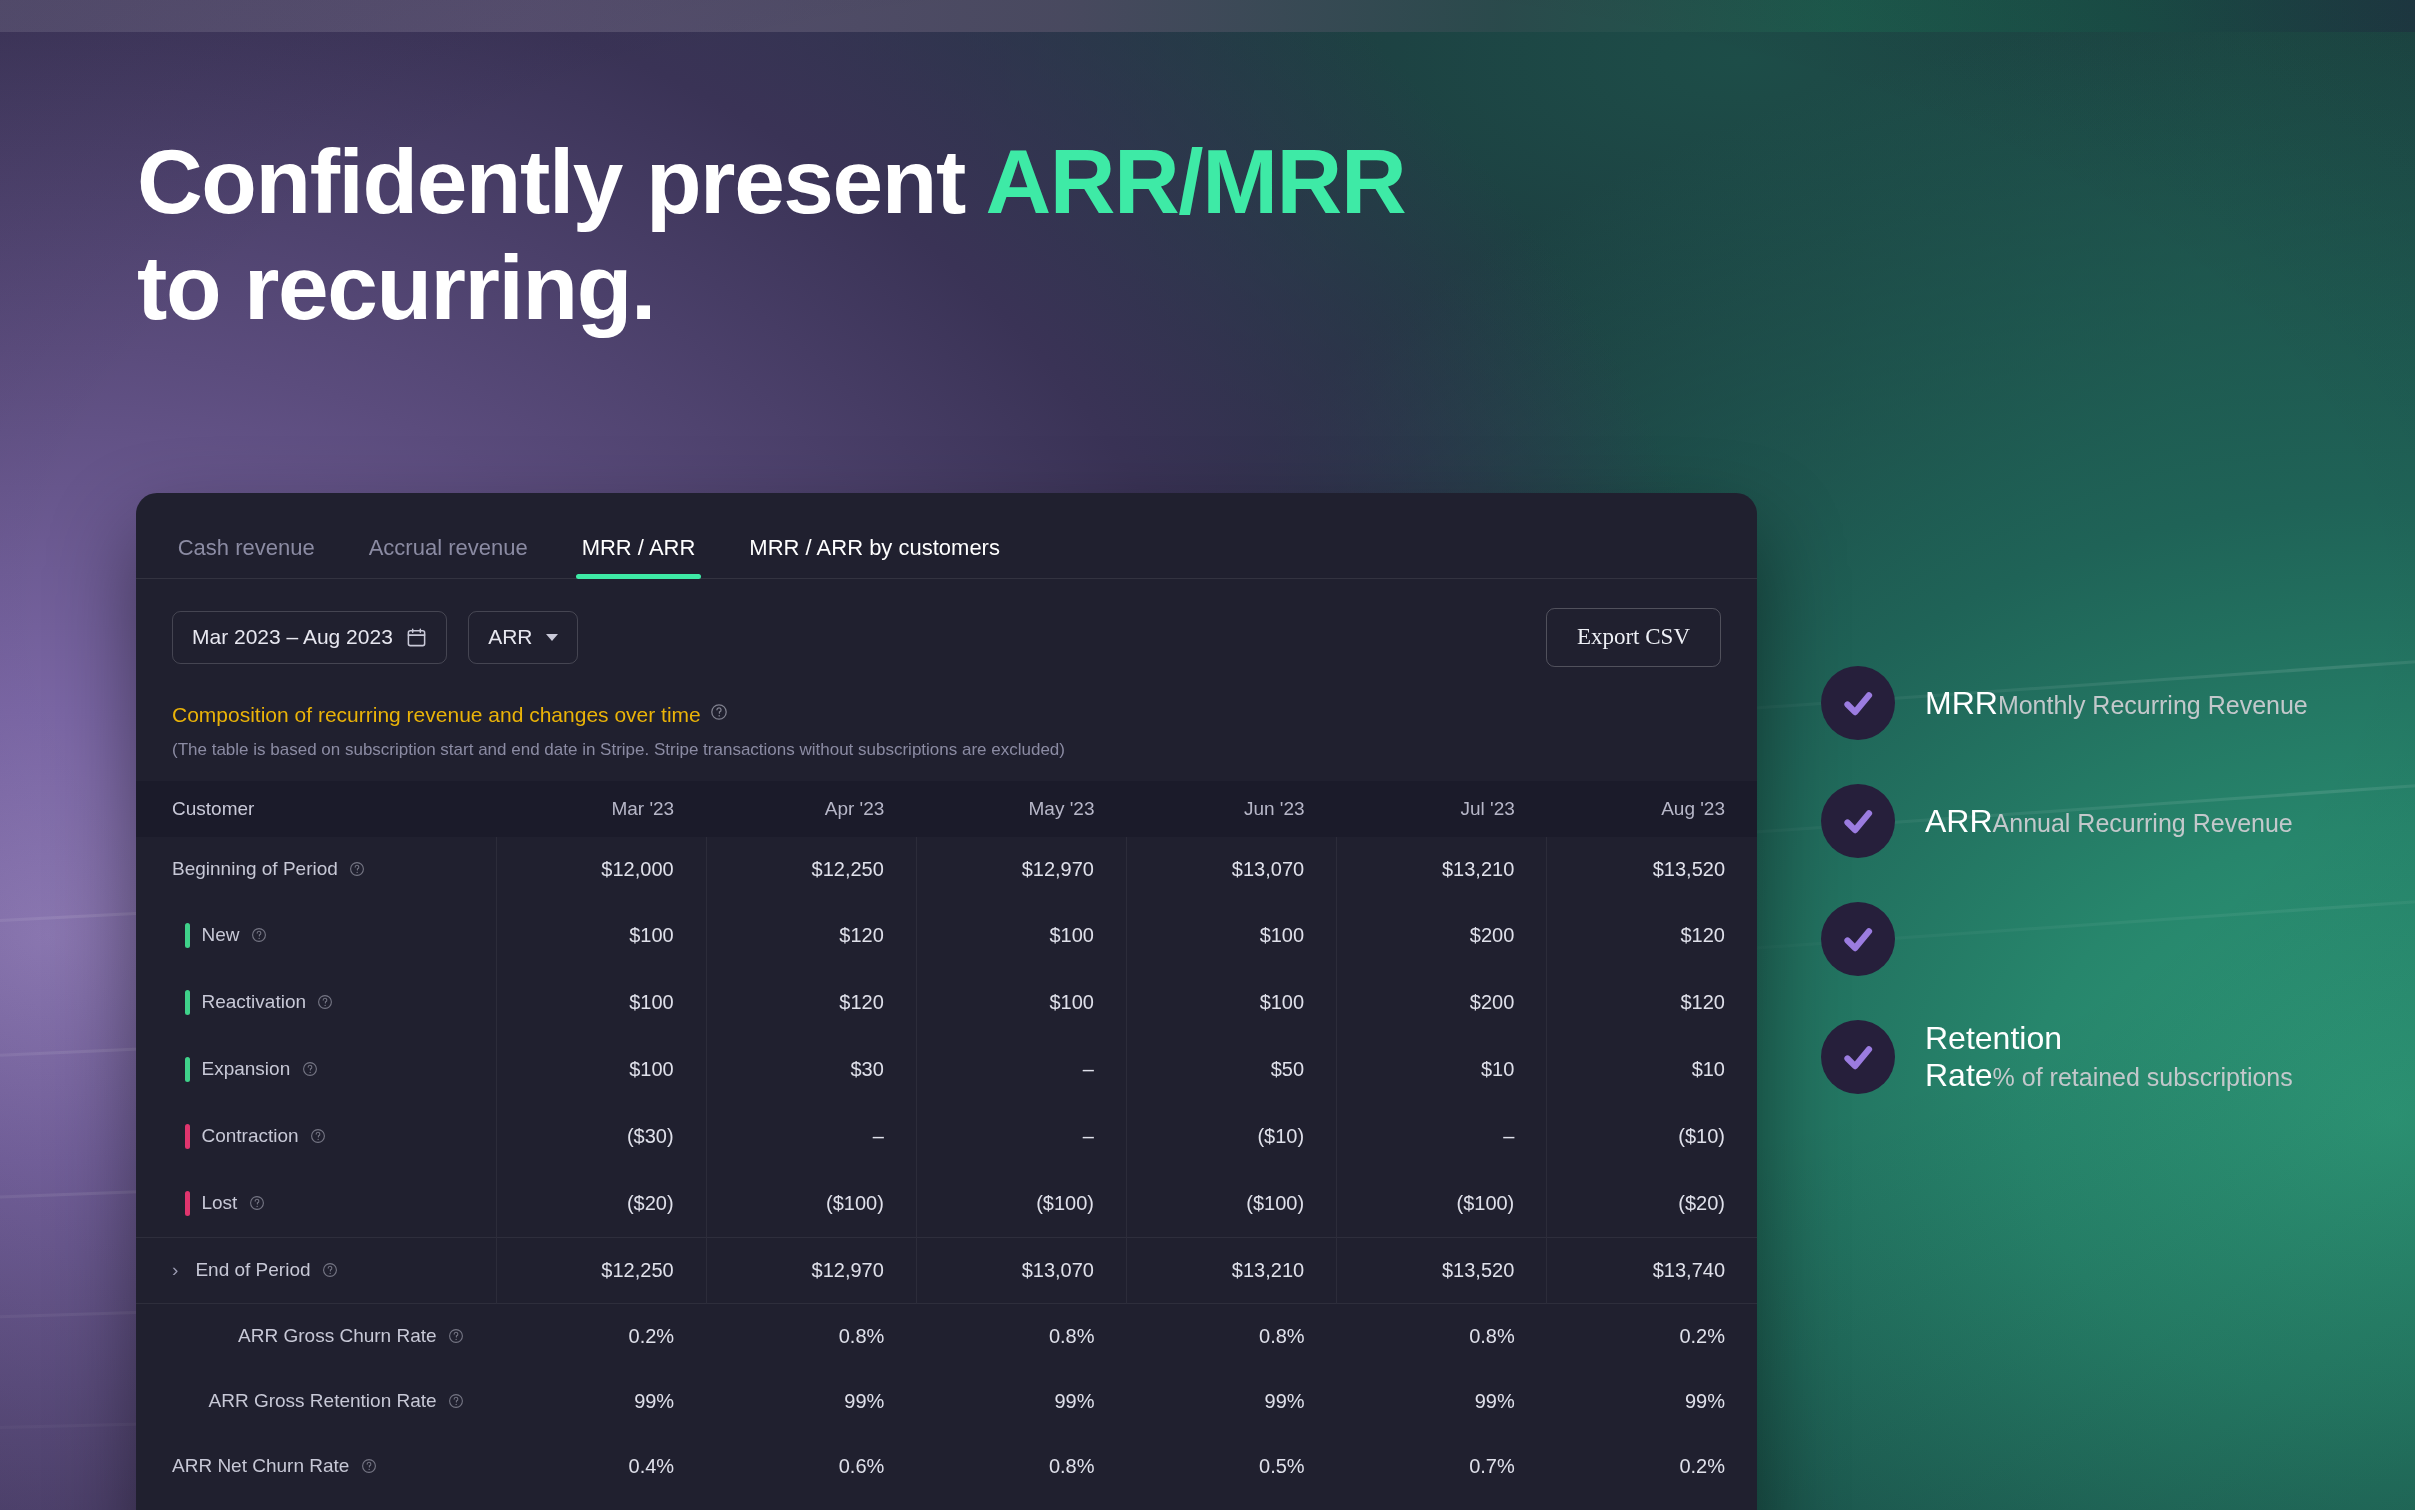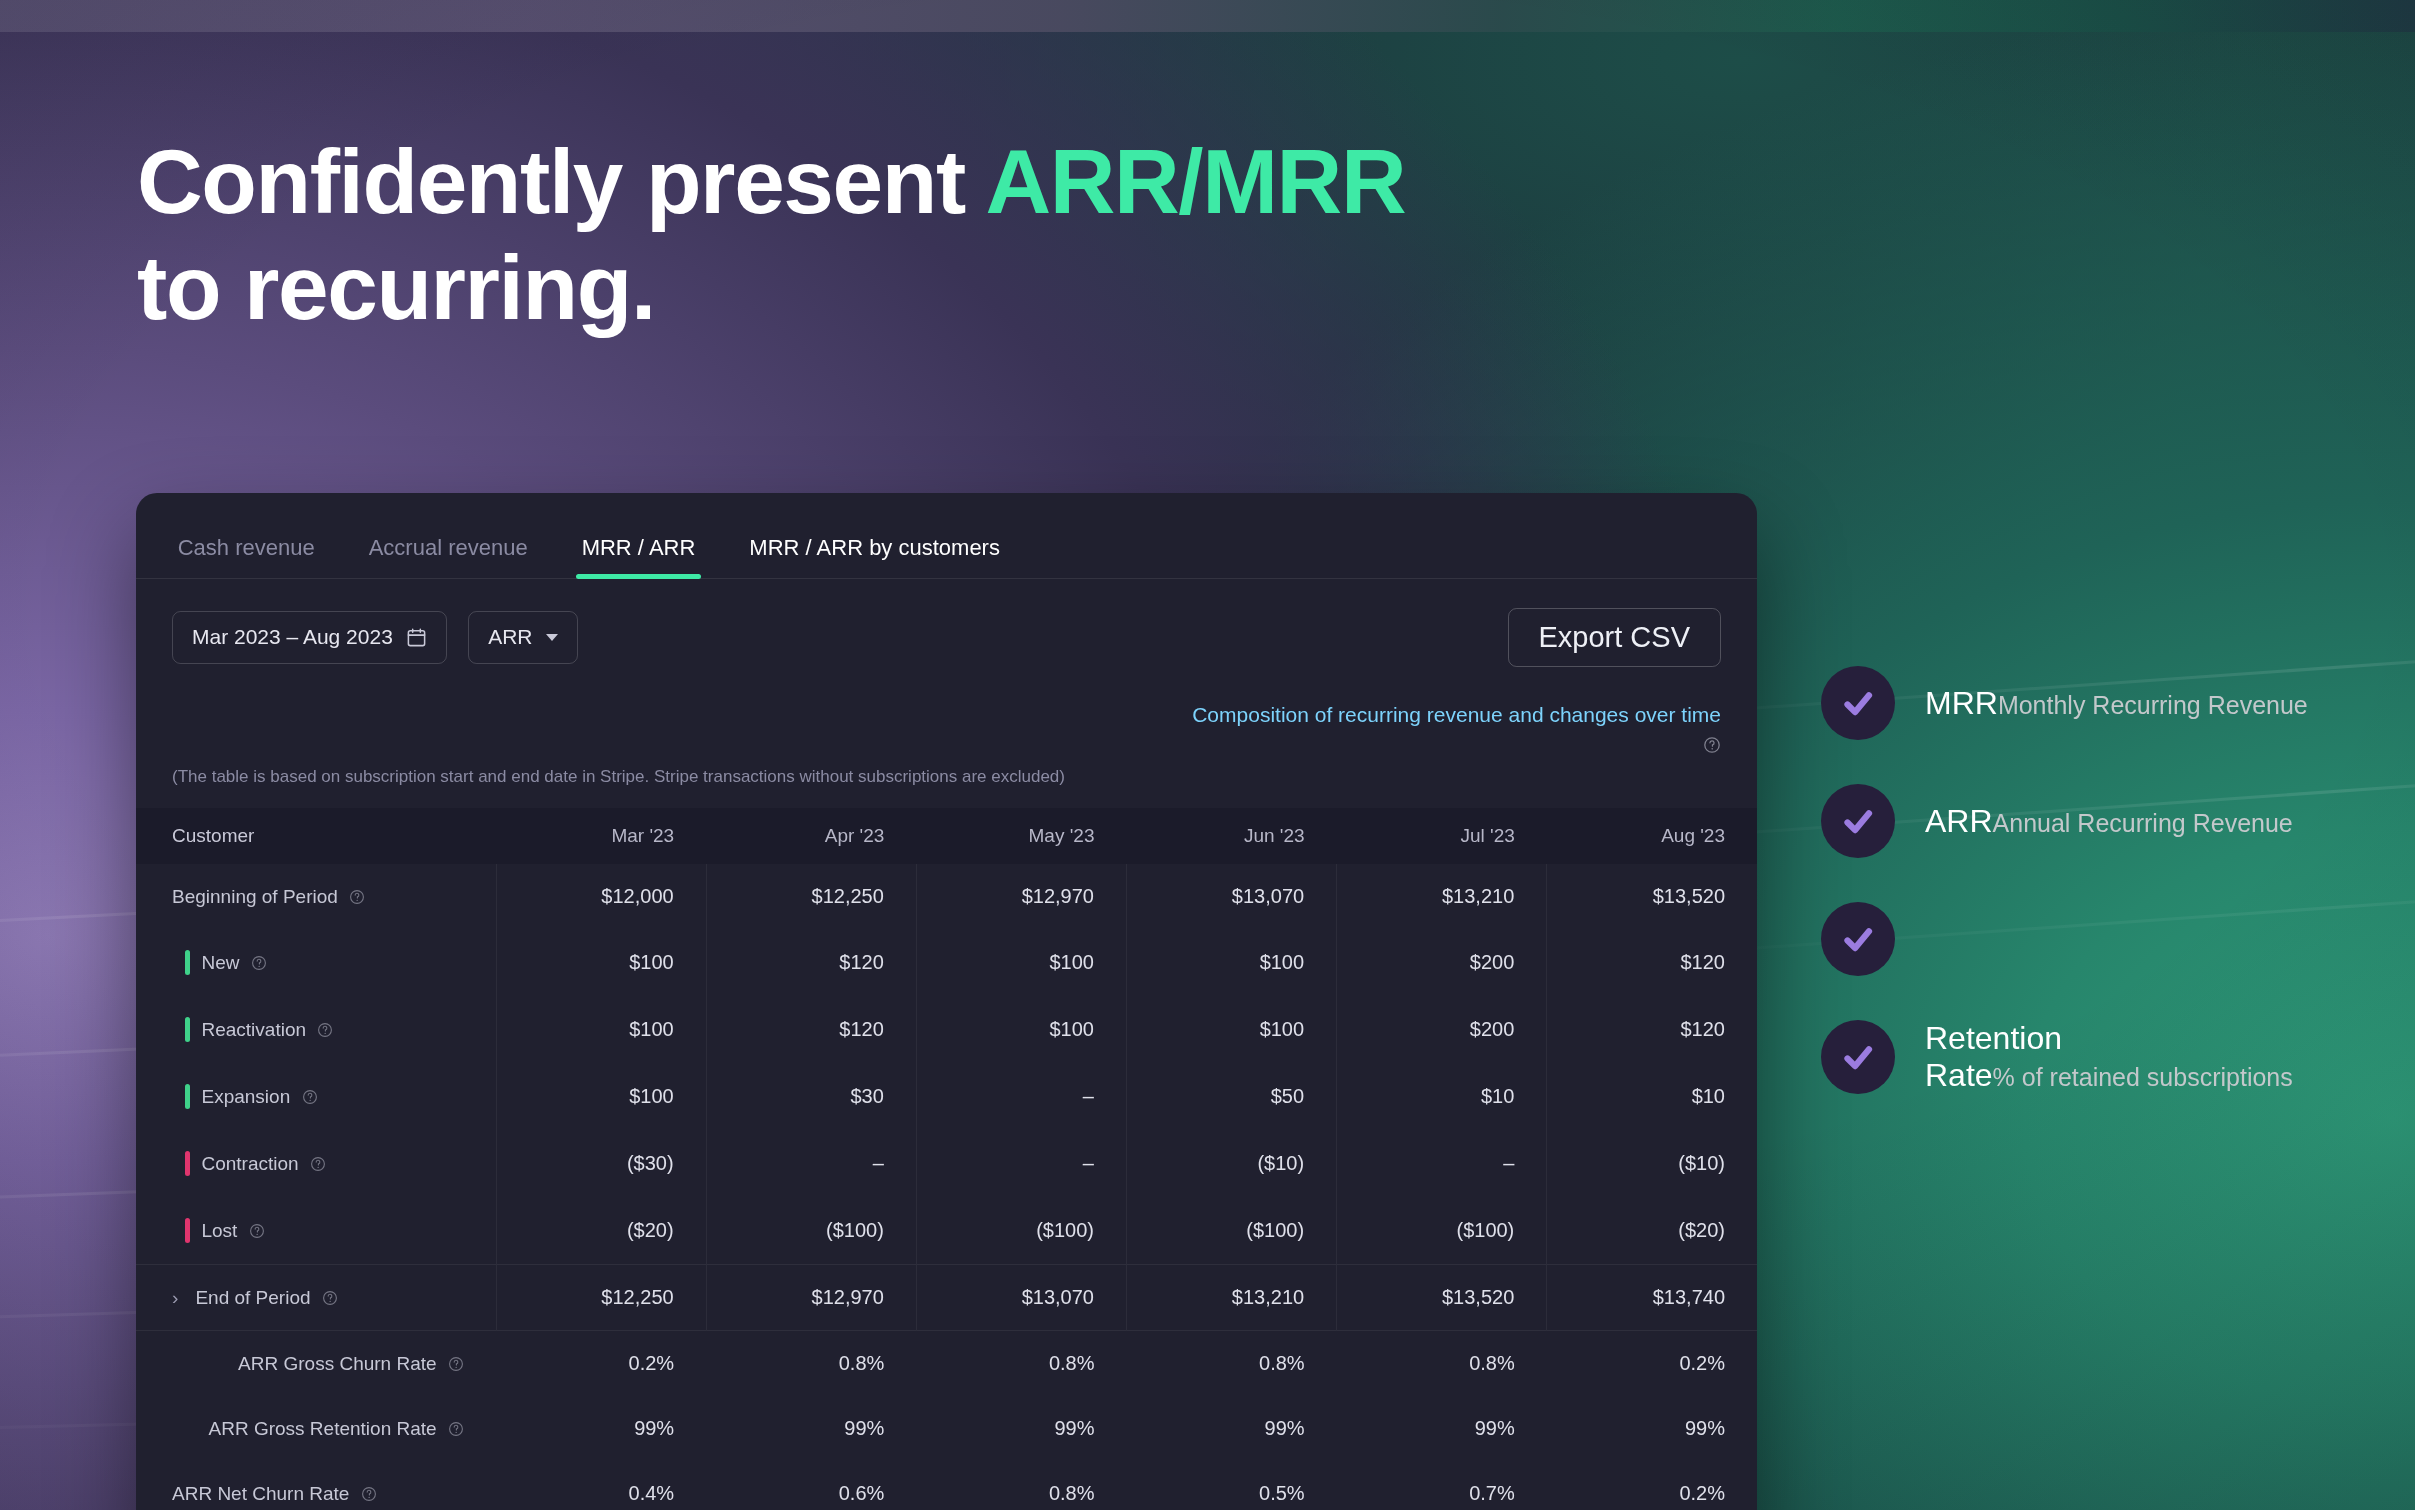--- a/index.html
+++ b/index.html
@@ -103,27 +103,27 @@
     color:#e7e7f0; font-size:21px; cursor:pointer; background:transparent;
   }
   .pill + .pill{ margin-left:21px; }
   .cal-ico{ width:21px; height:21px; position:relative; flex:0 0 auto; }
   .cal-ico svg{ display:block; }
   .caret{ width:0;height:0;border-left:6.7px solid transparent;border-right:6.7px solid transparent;border-top:7.6px solid #c9c9d8; }
   .spacer{ flex:1; }
   .export-btn{
     height:59px; padding:0 30px; border-radius:8.6px;
     border:1px solid rgba(255,255,255,.22);
-    background:transparent; color:#eef0f6; font-size:29px; cursor:pointer;
-    font-family:Liberation Sans, sans-serif;
+    background:transparent; color:#eef0f6; font-size:23px; cursor:pointer;
+    font-family:Liberation Serif, serif;
   }
 
   .section-title{
-    margin:36px 36px 0 36px; font-size:21px; color:#7dd3fc;
-    display:flex; align-items:flex-end; gap:9.5px;flex-direction:column;
+    margin:36px 36px 0 36px; font-size:21px; color:#eab308;
+    display:flex; align-items:flex-start; gap:9.5px;
   }
   .section-note{
     margin:13.3px 36px 0 36px; font-size:17px; color:#8b8ba3;
   }
 
   
   table.rev{
     margin-top:21px; width:100%; border-collapse:collapse; table-layout:fixed;
   }
   table.rev col.lbl{ width:360px; }

